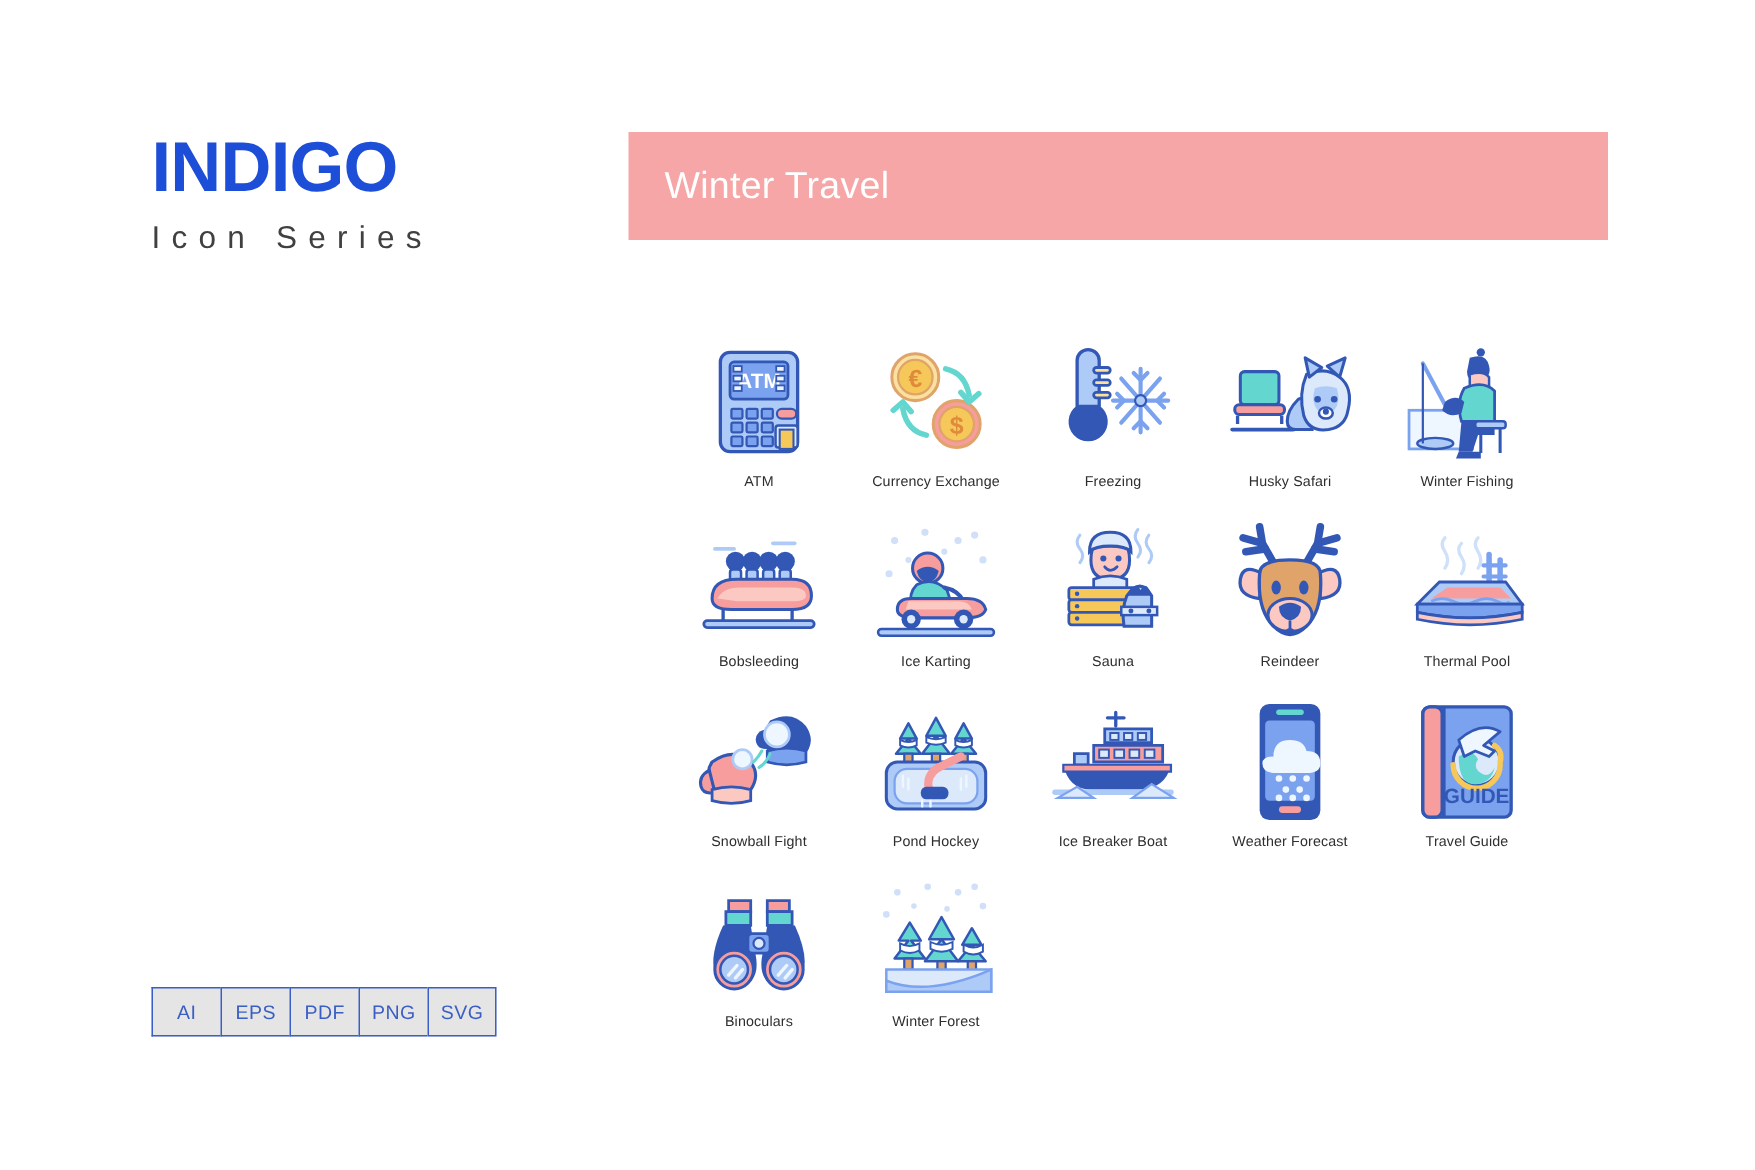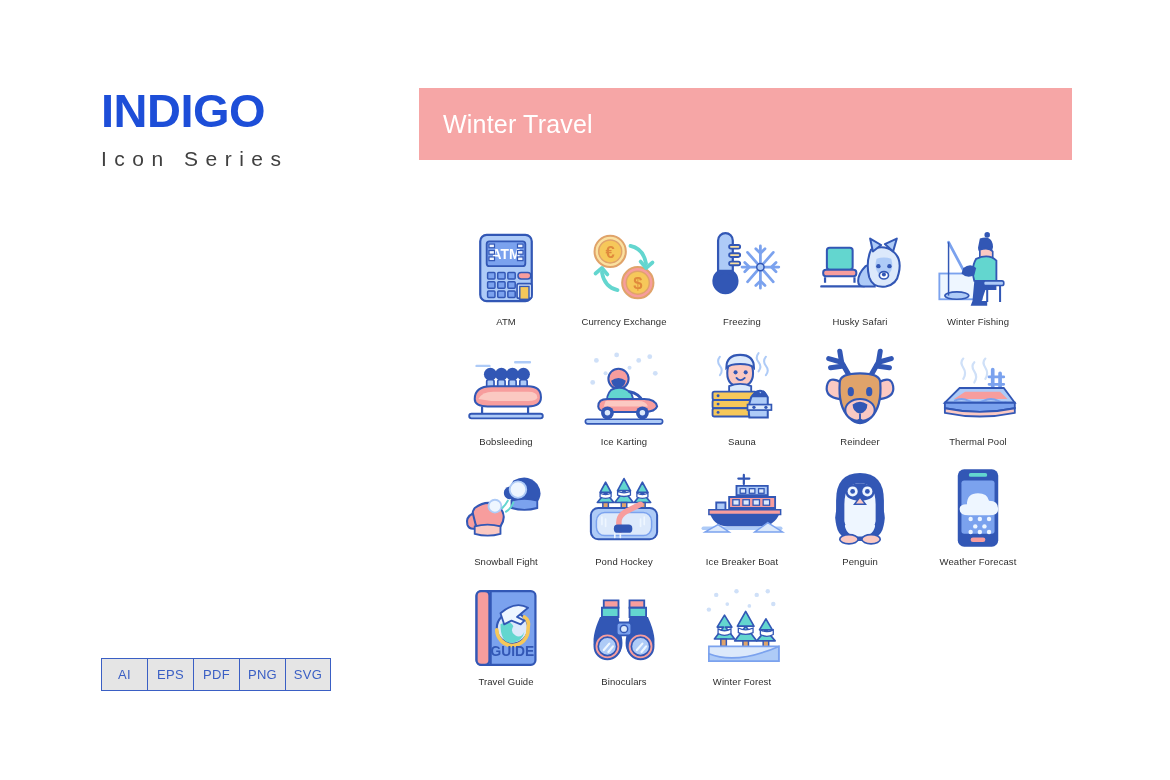--- a/index.html
+++ b/index.html
@@ -373,37 +373,20 @@
         <path d="M22 44 h10 v8 h-10 z" fill="#aecbf7" stroke="#3257b5" stroke-width="2"></path>
         <path d="M14 52 h78 q-4 18 -24 18 h-34 q-16 0 -20 -18 z" fill="#3257b5"></path>
         <path d="M14 52 h78 v5 h-78 z" fill="#f79d9d" stroke="#3257b5" stroke-width="1.6"></path>
         <path d="M8 72 h84" stroke="#aecbf7" stroke-width="4" stroke-linecap="round"></path>
         <path d="M10 76 l14 -8 l12 8 z" fill="#dce9fb" stroke="#7ba2ee" stroke-width="1.6"></path>
         <path d="M64 76 l14 -10 l16 10 z" fill="#dce9fb" stroke="#7ba2ee" stroke-width="1.6"></path>
       </svg>
       <div class="cap">Ice Breaker Boat</div>
     </div>
 
-    <div class="cell">
-      <svg class="glyph" viewBox="0 0 100 100">
-        <path d="M50 12 q26 0 26 30 v22 q0 22 -26 22 q-26 0 -26 -22 v-22 q0 -30 26 -30 z" fill="#3257b5"></path>
-        <path d="M50 22 q18 0 18 24 v18 q0 18 -18 18 q-18 0 -18 -18 v-18 q0 -24 18 -24 z" fill="#eef6ff" stroke="#3257b5" stroke-width="2"></path>
-        <path d="M34 28 q16 -10 32 0 q2 14 -16 14 q-18 0 -16 -14 z" fill="#3257b5"></path>
-        <circle cx="42" cy="32" r="5.5" fill="#eef6ff"></circle>
-          <circle cx="42" cy="32" r="2.6" fill="#3257b5"></circle>
-        <circle cx="58" cy="32" r="5.5" fill="#eef6ff"></circle>
-          <circle cx="58" cy="32" r="2.6" fill="#3257b5"></circle>
-        <path d="M50 38 l-6 8 h12 z" fill="#fbc9c2" stroke="#3257b5" stroke-width="1.6"></path>
-        <path d="M26 48 q-6 14 0 24 q6 4 8 -4 z" fill="#3257b5"></path>
-        <path d="M74 48 q6 14 0 24 q-6 4 -8 -4 z" fill="#3257b5"></path>
-        <ellipse cx="38" cy="84" rx="10" ry="5" fill="#fbc9c2" stroke="#3257b5" stroke-width="1.8"></ellipse>
-        <ellipse cx="62" cy="84" rx="10" ry="5" fill="#fbc9c2" stroke="#3257b5" stroke-width="1.8"></ellipse>
-      </svg>
-      <div class="cap">Penguin</div>
-    </div>
 
     <div class="cell">
       <svg class="glyph" viewBox="0 0 100 100">
         <rect x="28" y="8" width="44" height="84" rx="7" fill="#3257b5"></rect>
         <rect x="32" y="20" width="36" height="58" rx="3" fill="#7ba2ee"></rect>
         <rect x="40" y="12" width="20" height="4" rx="2" fill="#63d6cf"></rect>
         <rect x="42" y="82" width="16" height="5" rx="2.5" fill="#f79d9d"></rect>
         <path d="M38 46 q0 -12 12 -12 q10 0 12 8 q10 0 10 9 q0 7 -10 7 h-22 q-10 0 -10 -7 q0 -5 8 -5 z" fill="#eef6ff"></path>
         <g fill="#eef6ff">
           <circle cx="42" cy="62" r="2.4"></circle>

